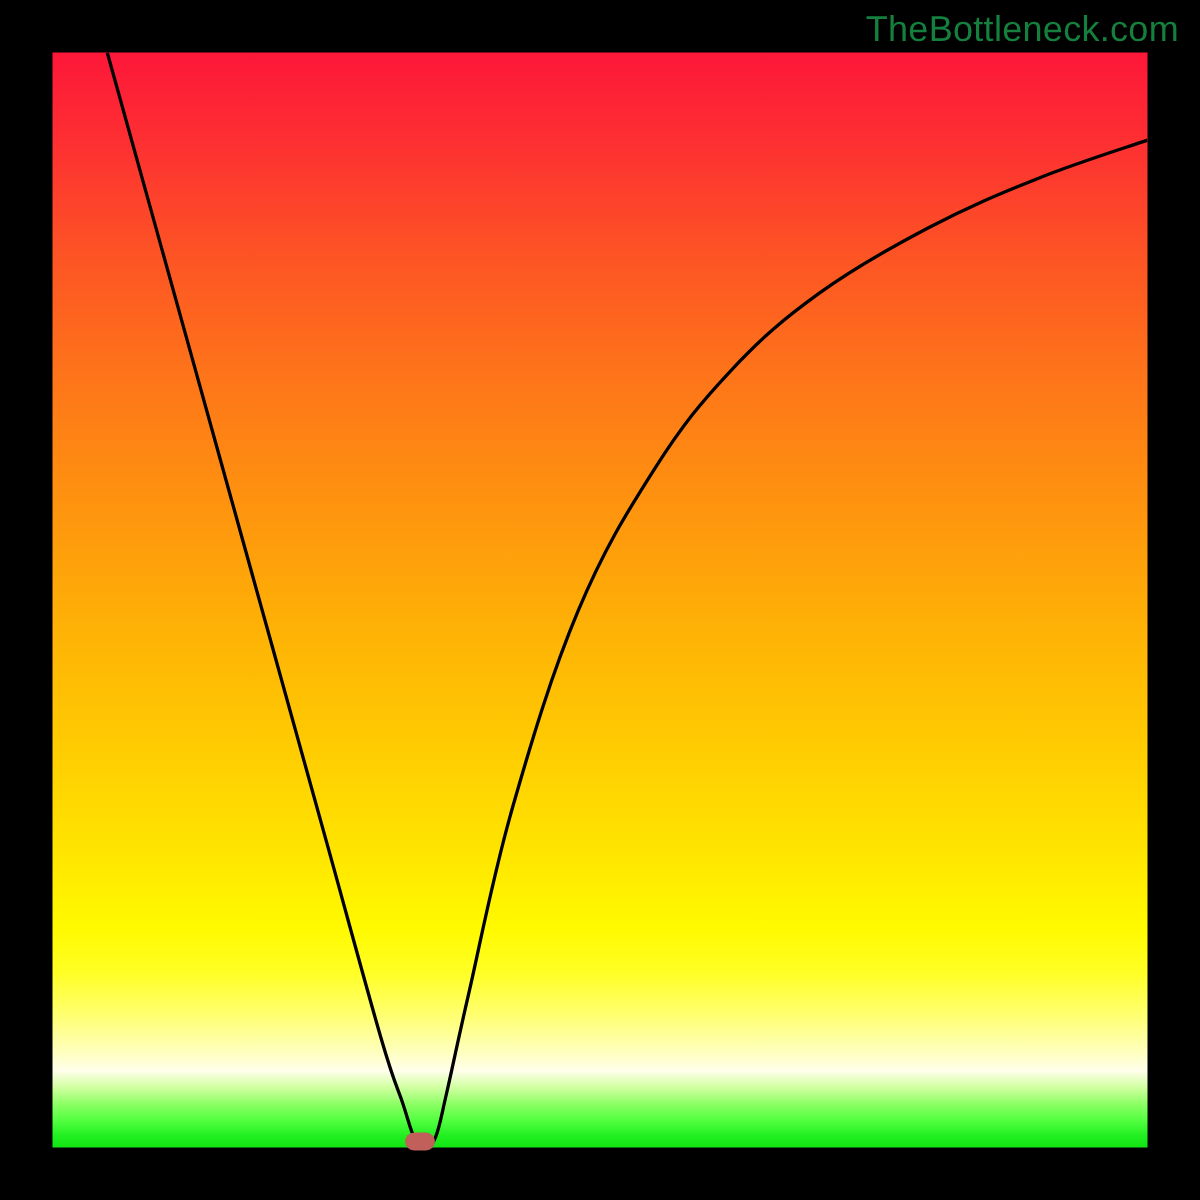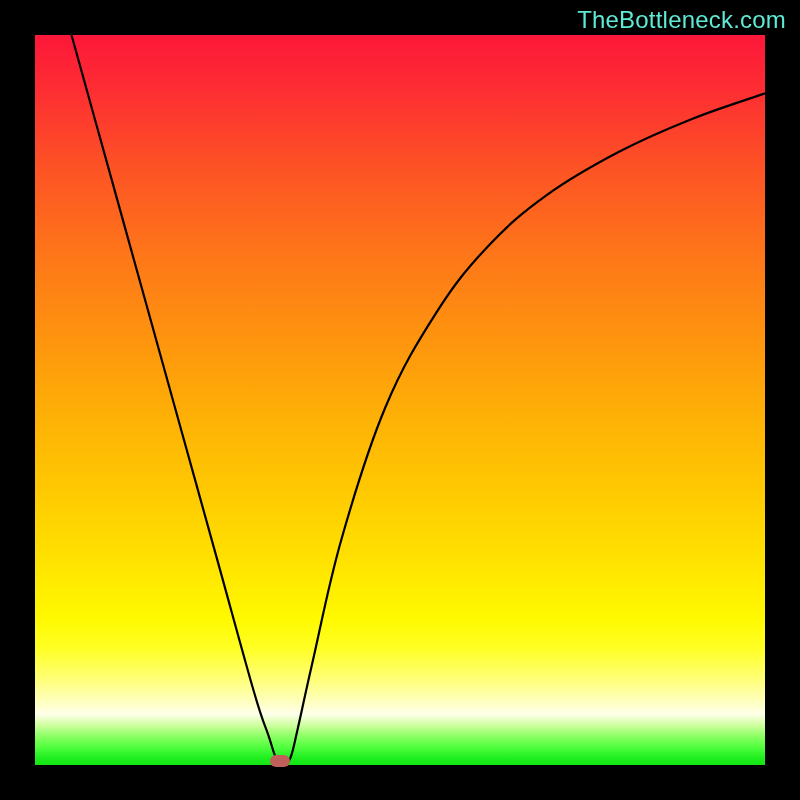--- a/index.html
+++ b/index.html
@@ -11,21 +11,21 @@
     width: 800px;
     height: 800px;
     background: #000;
     position: relative;
     font-family: Arial, Helvetica, sans-serif;
   }
   .watermark {
     position: absolute;
     top: 6px;
     right: 14px;
-    color: #5eead4;
+    color: #15803d;
     font-size: 24px;
     font-weight: 500;
     z-index: 10;
     letter-spacing: 0.2px;
   }
   .chart-container {
     position: absolute;
     left: 35px;
     top: 35px;
     width: 730px;

